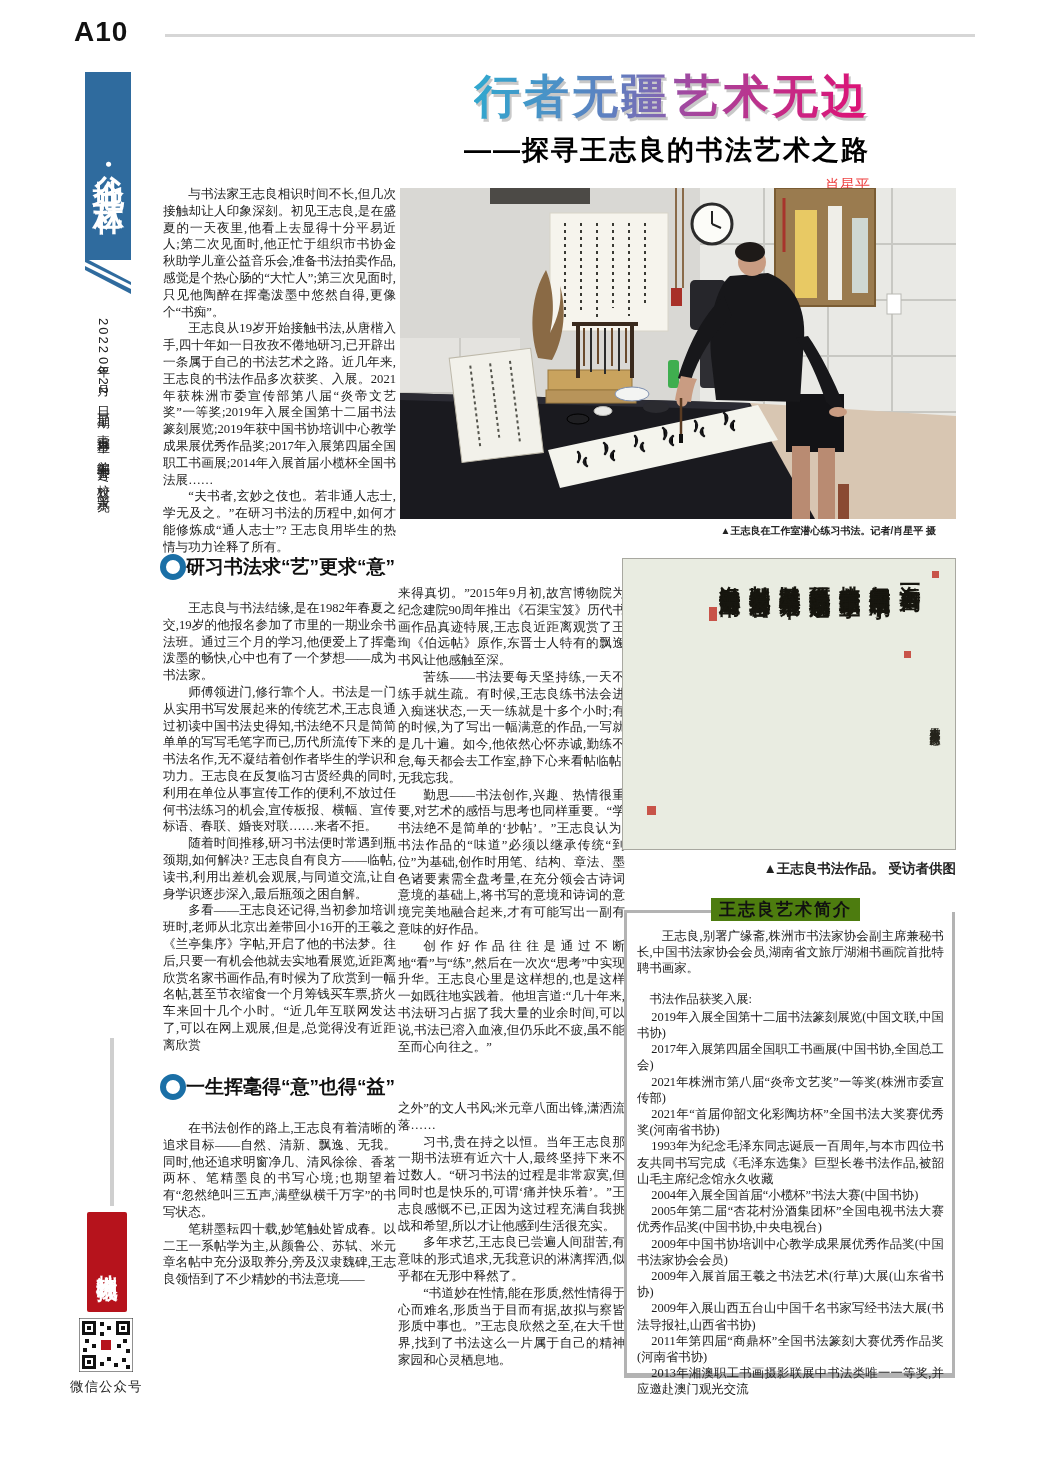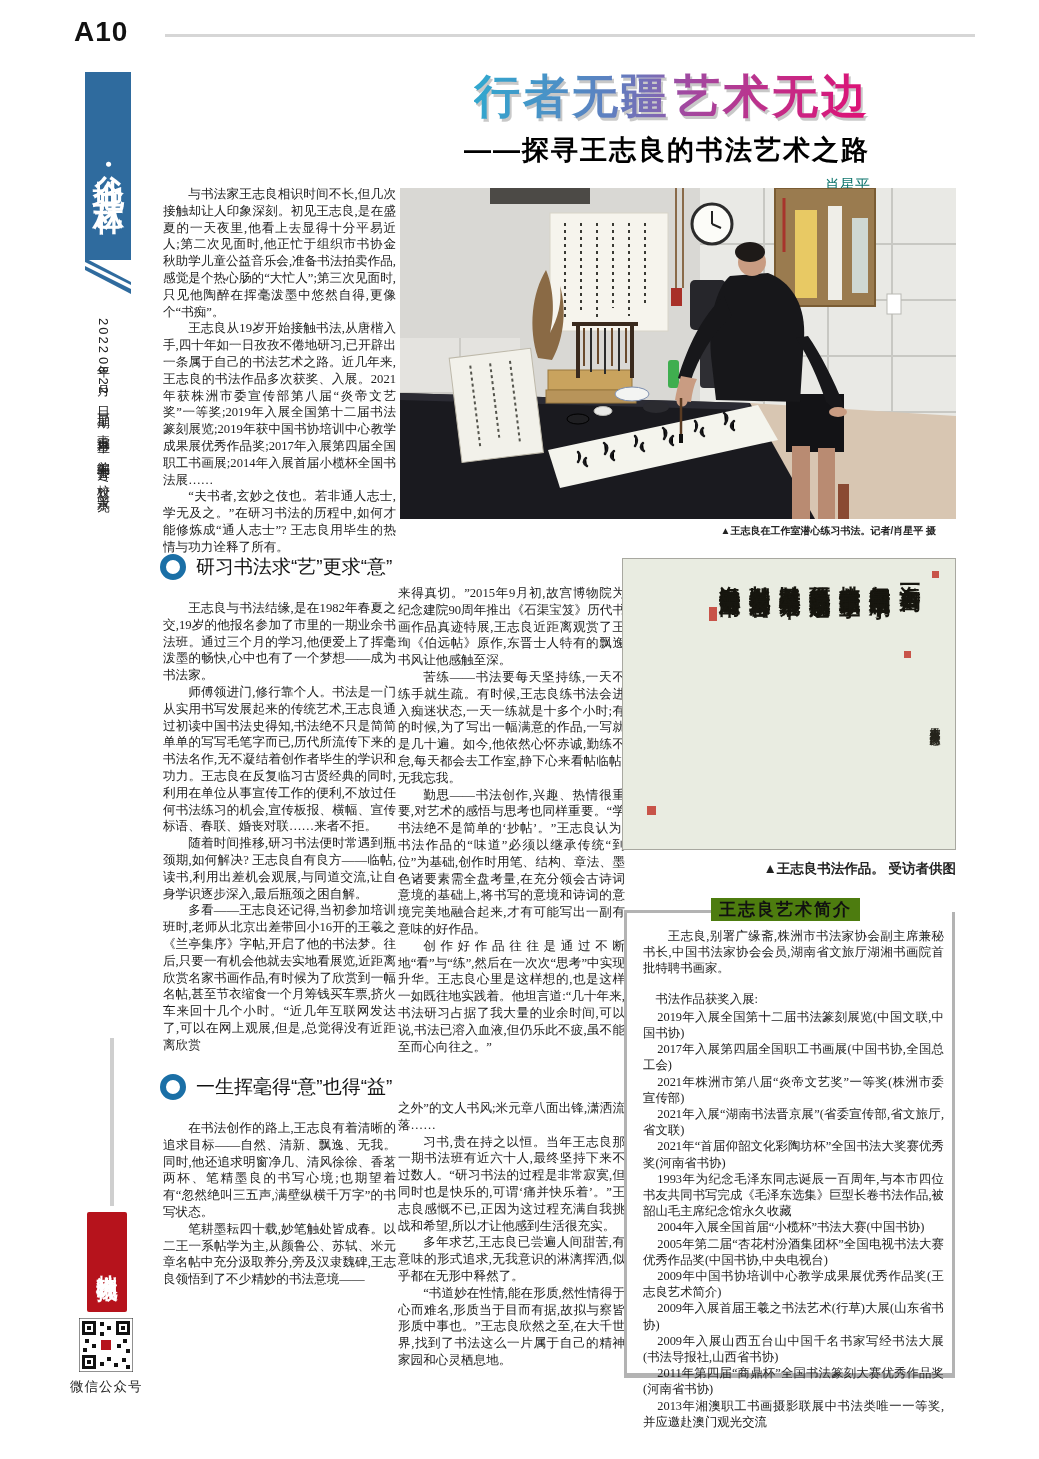--- a/index.html
+++ b/index.html
@@ -18,49 +18,49 @@
   #paper-logo .vtext{writing-mode:vertical-rl;color:#fff;font-size:21px;font-weight:700;letter-spacing:2px;font-family:"Liberation Serif",serif;}
   #qr{left:79px;top:1318px;}
   #wechat{left:70px;top:1378px;font-size:13.5px;letter-spacing:1px;color:#222;}
   
   #title-block{left:250px;top:66px;width:620px;text-align:right;}
   .big-title{font-family:"Liberation Sans",sans-serif;font-size:46px;font-weight:900;letter-spacing:3px;
              -webkit-background-clip:text;background-clip:text;color:transparent;filter:drop-shadow(2px 3px 0 #c8c8c8);}
   .t1{background-image:linear-gradient(100deg,#2fa9cf 0%,#5f7fc0 70%,#8a5fae 100%);}
   .t2{background-image:linear-gradient(100deg,#9a4fa5 0%,#c52a86 55%,#e00f74 100%);}
   #subtitle{margin-top:4px;font-size:27px;font-weight:700;letter-spacing:2px;color:#000;font-family:"Liberation Sans",sans-serif;}
-  #byline{margin-top:8px;font-size:15px;color:#0f766e;}
+  #byline{margin-top:8px;font-size:15px;color:#ef4444;}
   
   .col{font-size:12.6px;line-height:16.8px;text-align:justify;overflow:hidden;}
   .col p{margin:0;text-indent:2em;}
   .col p.noind{text-indent:0;}
   #intro-col{left:163px;top:186px;width:233px;height:368px;}
   #s1col1{left:163px;top:600px;width:233px;height:470px;}
   #s1col2{left:398px;top:585px;width:227px;height:480px;}
   #s2col1{left:163px;top:1120px;width:233px;height:295px;}
   #s2col2{left:398px;top:1100px;width:227px;height:315px;}
-  .sec-head{display:flex;align-items:center;gap:10px;font-family:"Liberation Sans",sans-serif;font-size:19px;font-weight:400;color:#101010;}
+  .sec-head{display:flex;align-items:center;font-family:"Liberation Sans",sans-serif;font-size:19px;font-weight:700;color:#101010;}
   .ring{width:14px;height:14px;border:6px solid #1a6fa6;border-radius:50%;background:#fff;flex:0 0 auto;}
   #s1head{left:160px;top:554px;width:250px;}
   #s2head{left:160px;top:1074px;width:250px;}
   
   #photo{left:400px;top:188px;width:556px;height:331px;background:#d8d8d4;}
   #photo-caption{left:380px;top:524px;width:556px;text-align:right;font-size:10px;font-weight:600;color:#222;font-family:"Liberation Sans",sans-serif;}
   
   #artwork{left:622px;top:558px;width:334px;height:292px;background:#e9ece1;border:1px solid #a8a8a0;box-sizing:border-box;overflow:hidden;}
   #art-cols{position:absolute;right:14px;top:10px;height:272px;display:flex;flex-direction:row;gap:8px;}
   .art-col{writing-mode:vertical-rl;font-size:21px;font-weight:700;color:#17160f;letter-spacing:1px;line-height:1.05;font-family:"Liberation Serif",serif;}
   .art-sig{writing-mode:vertical-rl;font-size:11px;color:#26251c;margin-top:150px;line-height:1.1;}
   .seal{position:absolute;background:#c23a2e;opacity:.85;}
   #artwork-caption{left:622px;top:860px;width:334px;text-align:right;font-size:13.5px;font-weight:600;color:#222;font-family:"Liberation Sans",sans-serif;}
   
   #profile-box{left:624px;top:912px;width:331px;height:466px;border-left:3px solid #b3b3b3;border-right:3px solid #b3b3b3;border-bottom:5px solid #b3b3b3;box-sizing:border-box;}
   #profile-title{position:absolute;top:-14px;left:84px;background:#4d7c0f;padding:0 8px;font-size:17px;font-weight:700;letter-spacing:2px;font-family:"Liberation Sans",sans-serif;color:#111;}
   #profile-topline{position:absolute;top:-2px;left:-3px;width:90px;height:3px;background:#b3b3b3;}
-  #profile-content{padding:16px 8px 6px 10px;font-size:12.4px;line-height:16.2px;text-align:justify;margin-left:6px;}
+  #profile-content{padding:16px 8px 6px 10px;font-size:12.4px;line-height:16.2px;text-align:justify;}
   #profile-content p{margin:0;}
   #profile-content .pintro{text-indent:2em;}
   #profile-content .ltitle{text-indent:1em;margin-top:14px;margin-bottom:2px;}
   #profile-content .award{text-indent:1.15em;}
 </style>
 </head>
 <body>
 
 <div id="page">
 
@@ -323,26 +323,25 @@
 
   <div class="abs" id="profile-box">
     <div id="profile-topline"></div>
     <div id="profile-title">王志良艺术简介</div>
     <div id="profile-content">
       <p class="pintro">王志良,别署广缘斋,株洲市书法家协会副主席兼秘书长,中国书法家协会会员,湖南省文旅厅湖湘书画院首批特聘书画家。</p>
       <p class="ltitle">书法作品获奖入展:</p>
       <p class="award">2019年入展全国第十二届书法篆刻展览(中国文联,中国书协)</p>
       <p class="award">2017年入展第四届全国职工书画展(中国书协,全国总工会)</p>
       <p class="award">2021年株洲市第八届“炎帝文艺奖”一等奖(株洲市委宣传部)</p>
-      <p class="award">2021年入展“湖南书法晋京展”(省委宣传部,省文旅厅,省文联)</p>
       <p class="award">2021年“首届仰韶文化彩陶坊杯”全国书法大奖赛优秀奖(河南省书协)</p>
       <p class="award">1993年为纪念毛泽东同志诞辰一百周年,与本市四位书友共同书写完成《毛泽东选集》巨型长卷书法作品,被韶山毛主席纪念馆永久收藏</p>
       <p class="award">2004年入展全国首届“小榄杯”书法大赛(中国书协)</p>
       <p class="award">2005年第二届“杏花村汾酒集团杯”全国电视书法大赛优秀作品奖(中国书协,中央电视台)</p>
-      <p class="award">2009年中国书协培训中心教学成果展优秀作品奖(王志良艺术简介)</p>
+      <p class="award">2009年中国书协培训中心教学成果展优秀作品奖(中国书法家协会会员)</p>
       <p class="award">2009年入展首届王羲之书法艺术(行草)大展(山东省书协)</p>
       <p class="award">2009年入展山西五台山中国千名书家写经书法大展(书法导报社,山西省书协)</p>
       <p class="award">2011年第四届“商鼎杯”全国书法篆刻大赛优秀作品奖(河南省书协)</p>
       <p class="award">2013年湘澳职工书画摄影联展中书法类唯一一等奖,并应邀赴澳门观光交流</p>
     </div>
   </div>
 
 </div>
 
 </body></html>

